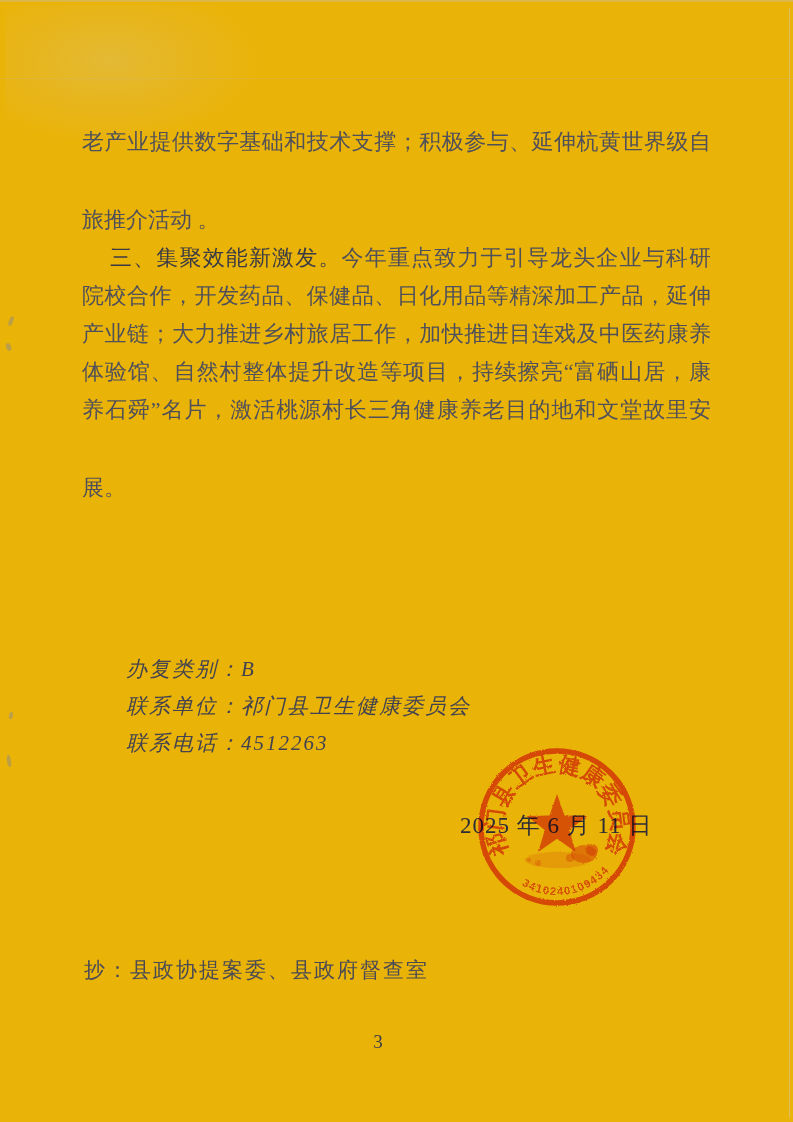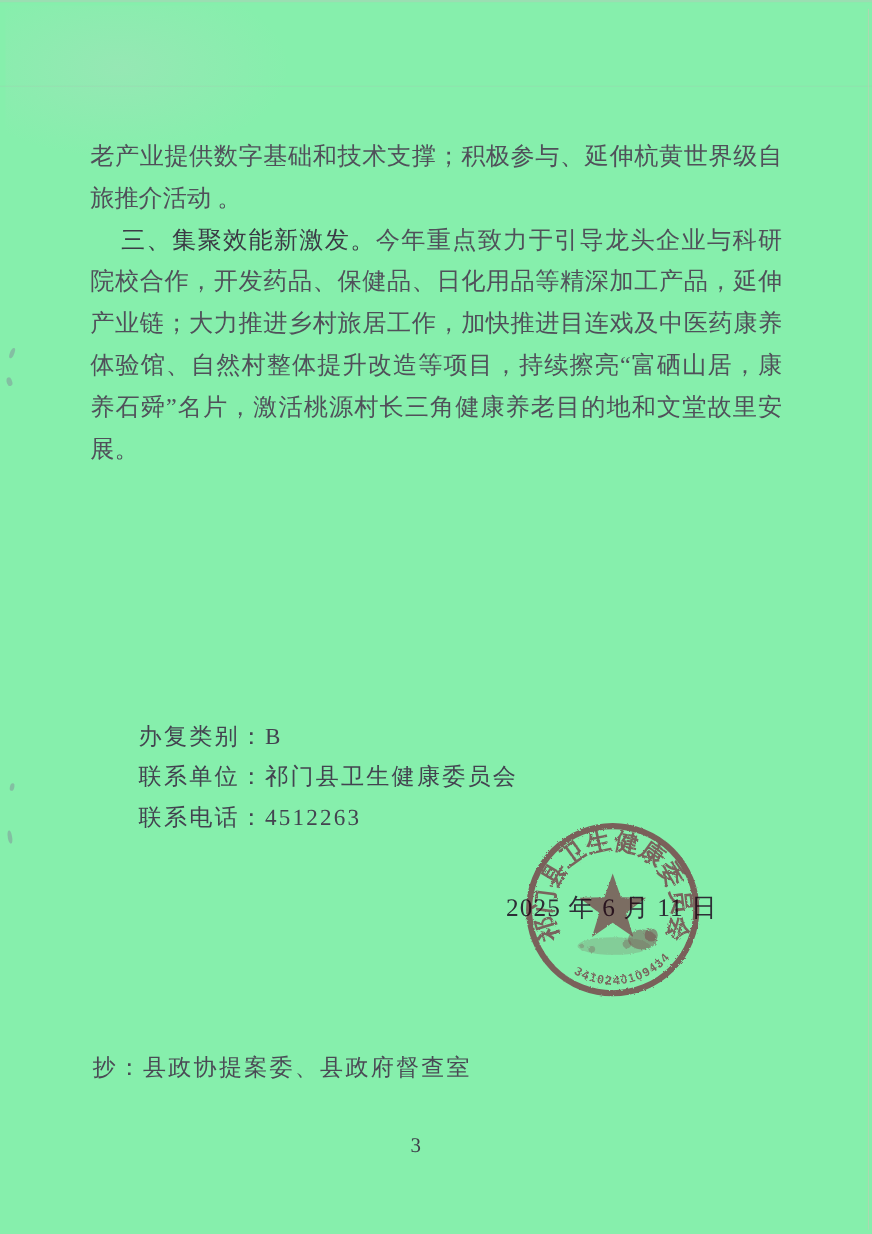--- a/index.html
+++ b/index.html
@@ -1,18 +1,18 @@
 <!DOCTYPE html>
 <html><head>
 <meta charset="utf-8">
 <style>
   html,body{margin:0;padding:0;}
   body{width:793px;height:1122px;background:#e9e9e9;}
   .page{
-    position:relative;width:793px;height:1122px;background:#86efac;
+    position:relative;width:793px;height:1122px;background:#eab308;
     overflow:hidden;
     font-family:"Liberation Serif","DejaVu Serif",serif;
   }
   
   .scan-top-edge{position:absolute;left:0;top:0;width:793px;height:2px;background:rgba(195,193,188,.35);}
   .scan-top-smudge{position:absolute;left:5px;top:5px;width:260px;height:140px;
     background:radial-gradient(ellipse at 40% 40%,rgba(205,205,208,.22),rgba(255,255,255,0) 70%);}
   .scan-hline{position:absolute;left:0;top:78px;width:793px;height:1px;background:rgba(185,185,185,.18);}
   .scan-vline{position:absolute;left:789px;top:8px;width:1px;height:1110px;background:rgba(205,198,180,.55);}
   .speck{position:absolute;background:rgba(128,133,150,.45);border-radius:60% 40% 55% 45%;}
@@ -23,31 +23,31 @@
 
   
   .bodytext{
     position:absolute;left:82px;top:123px;width:629px;
     font-size:22px;line-height:38px;color:#50505a;
   }
   .text-line{
     height:38px;overflow:hidden;
     text-align:justify;text-align-last:justify;
   }
-  .text-line.last{text-align:left;text-align-last:left;}
+  .text-line.last{text-align:left;text-align-last:left;margin-top:40px;}
   .text-line.indent{padding-left:28px;width:601px;}
   .para-lead{
     font-family:"Liberation Sans","DejaVu Sans",sans-serif;
     font-weight:400;color:#3b3b45;
   }
 
   
   .details{
     position:absolute;left:126px;top:651px;
-    font-size:21px;line-height:37px;letter-spacing:2px;color:#434350;
+    font-size:21px;line-height:37px;letter-spacing:2px;color:#434350;font-style:italic;
   }
   .detail-line{height:37px;}
 
   
   .doc-date{
     position:absolute;left:460px;top:810px;
     font-size:23px;letter-spacing:1px;color:#2d2d36;z-index:2;
   }
 
   

